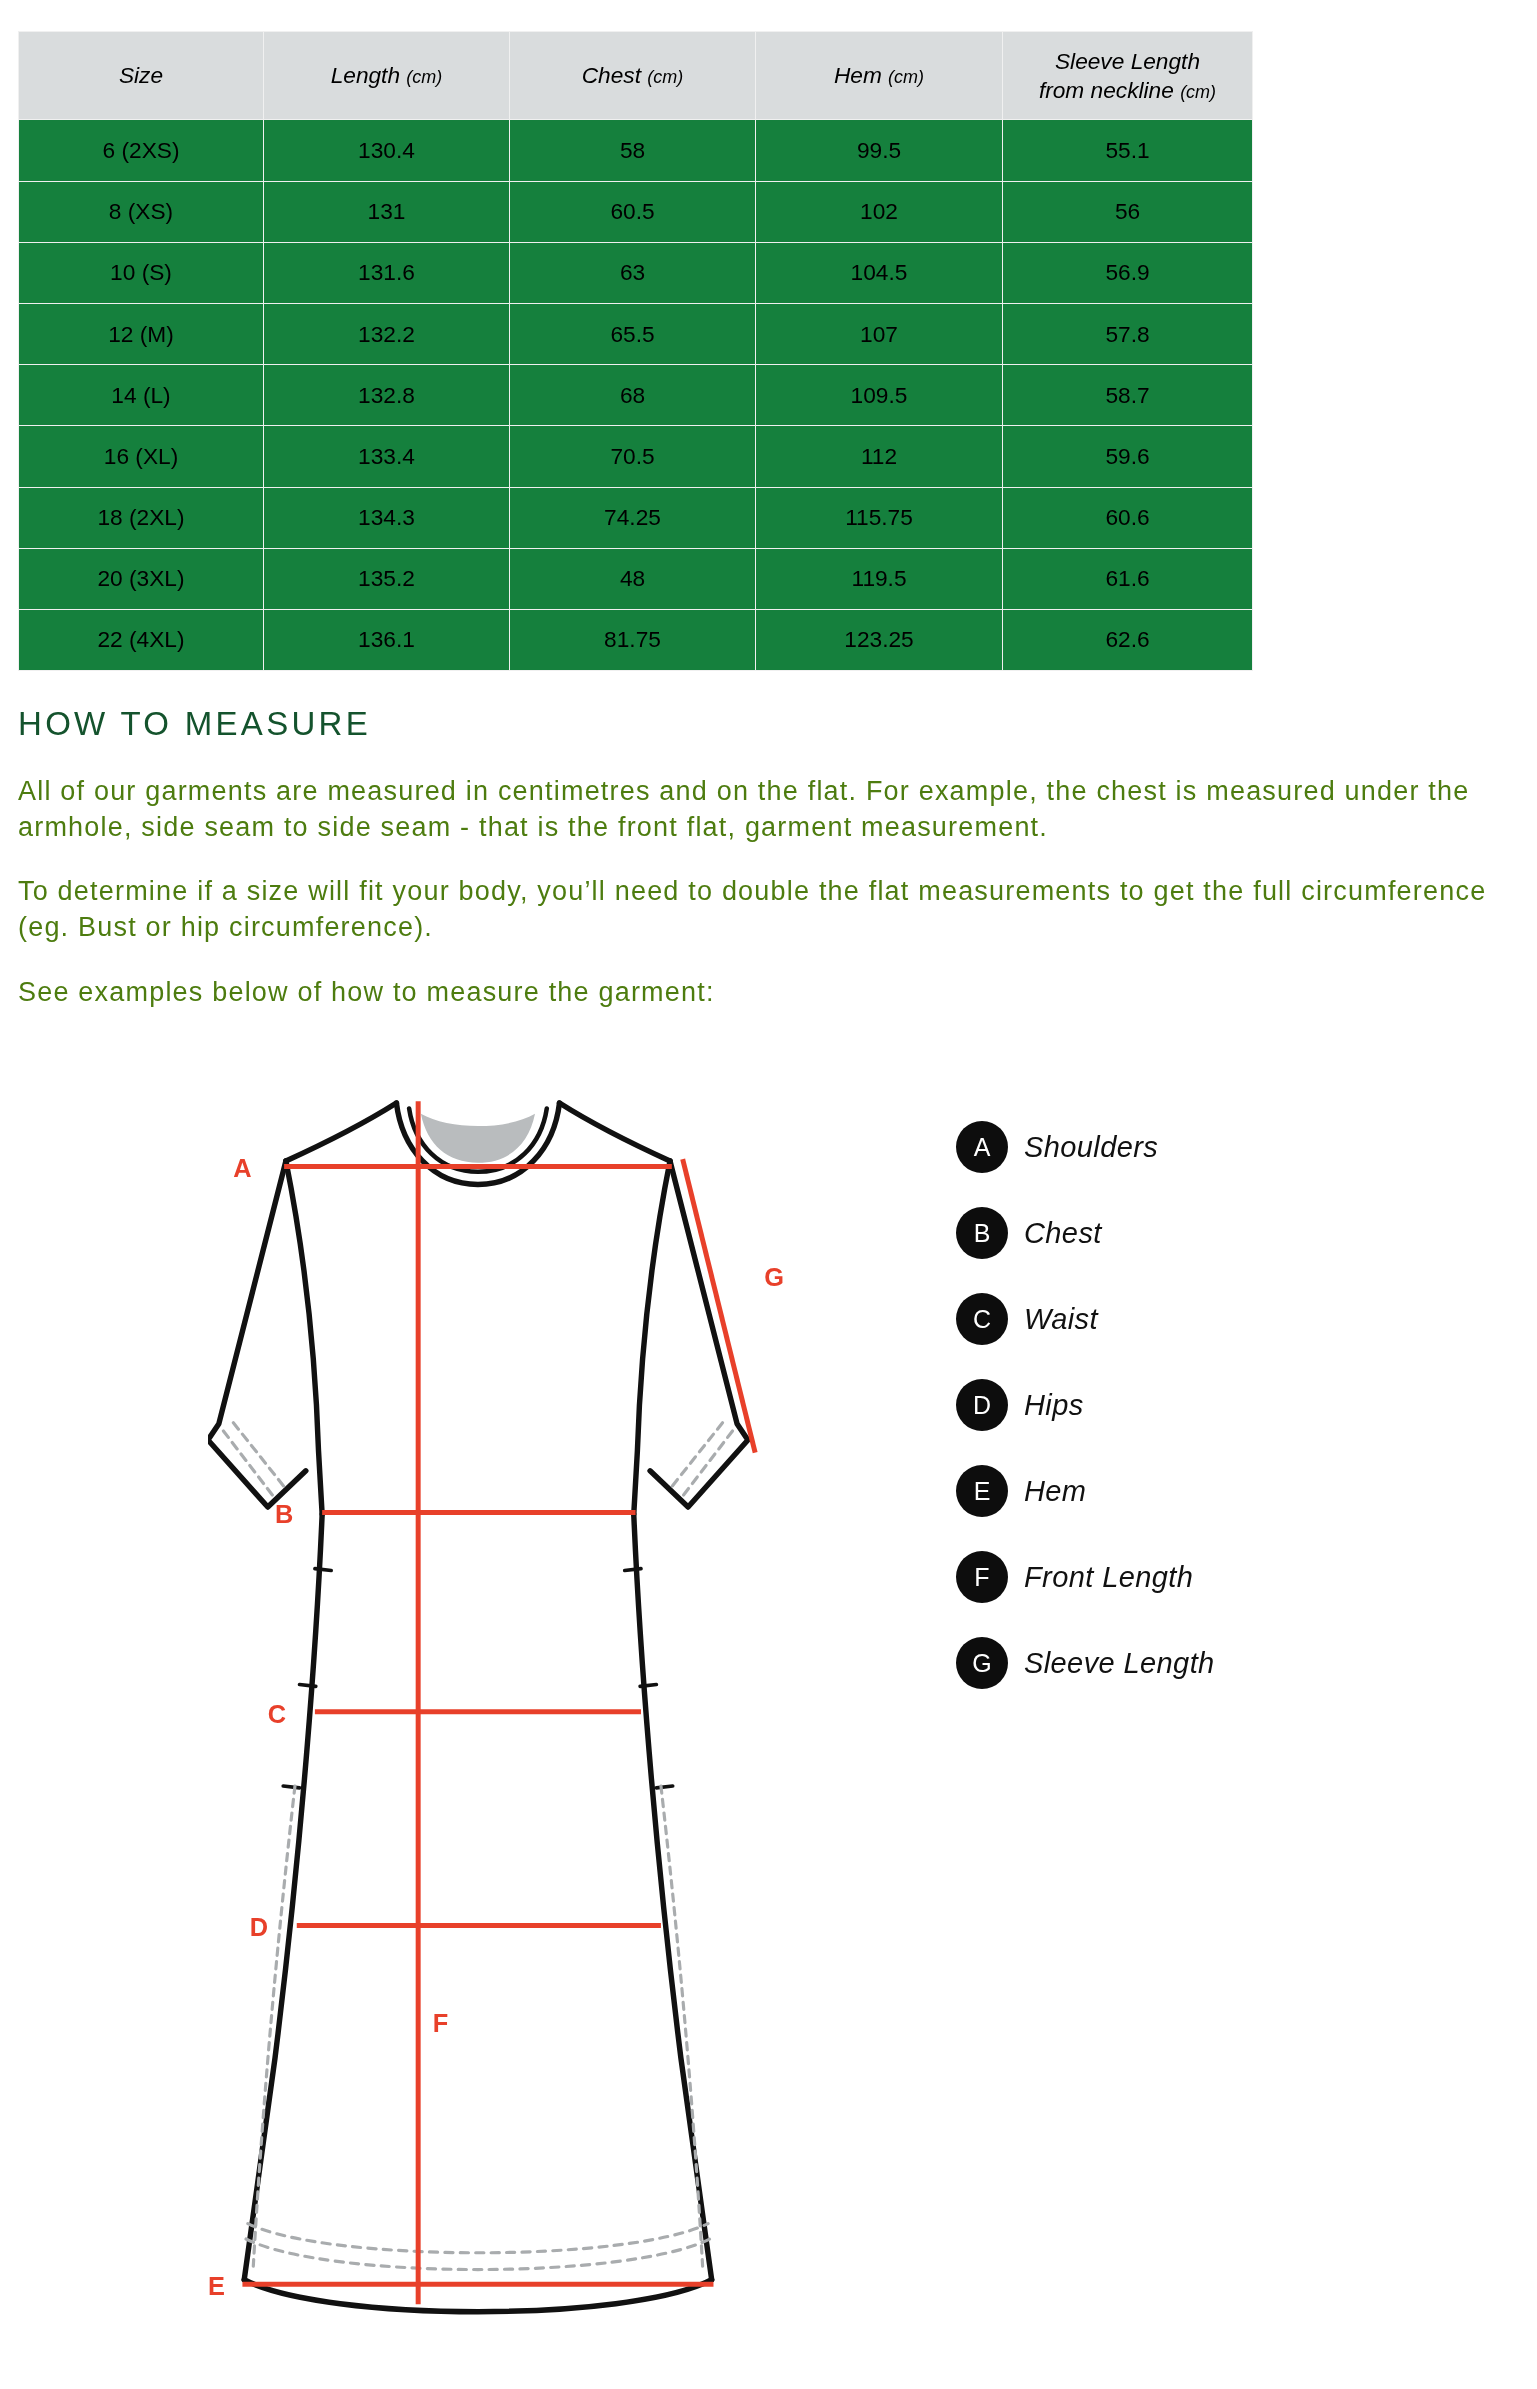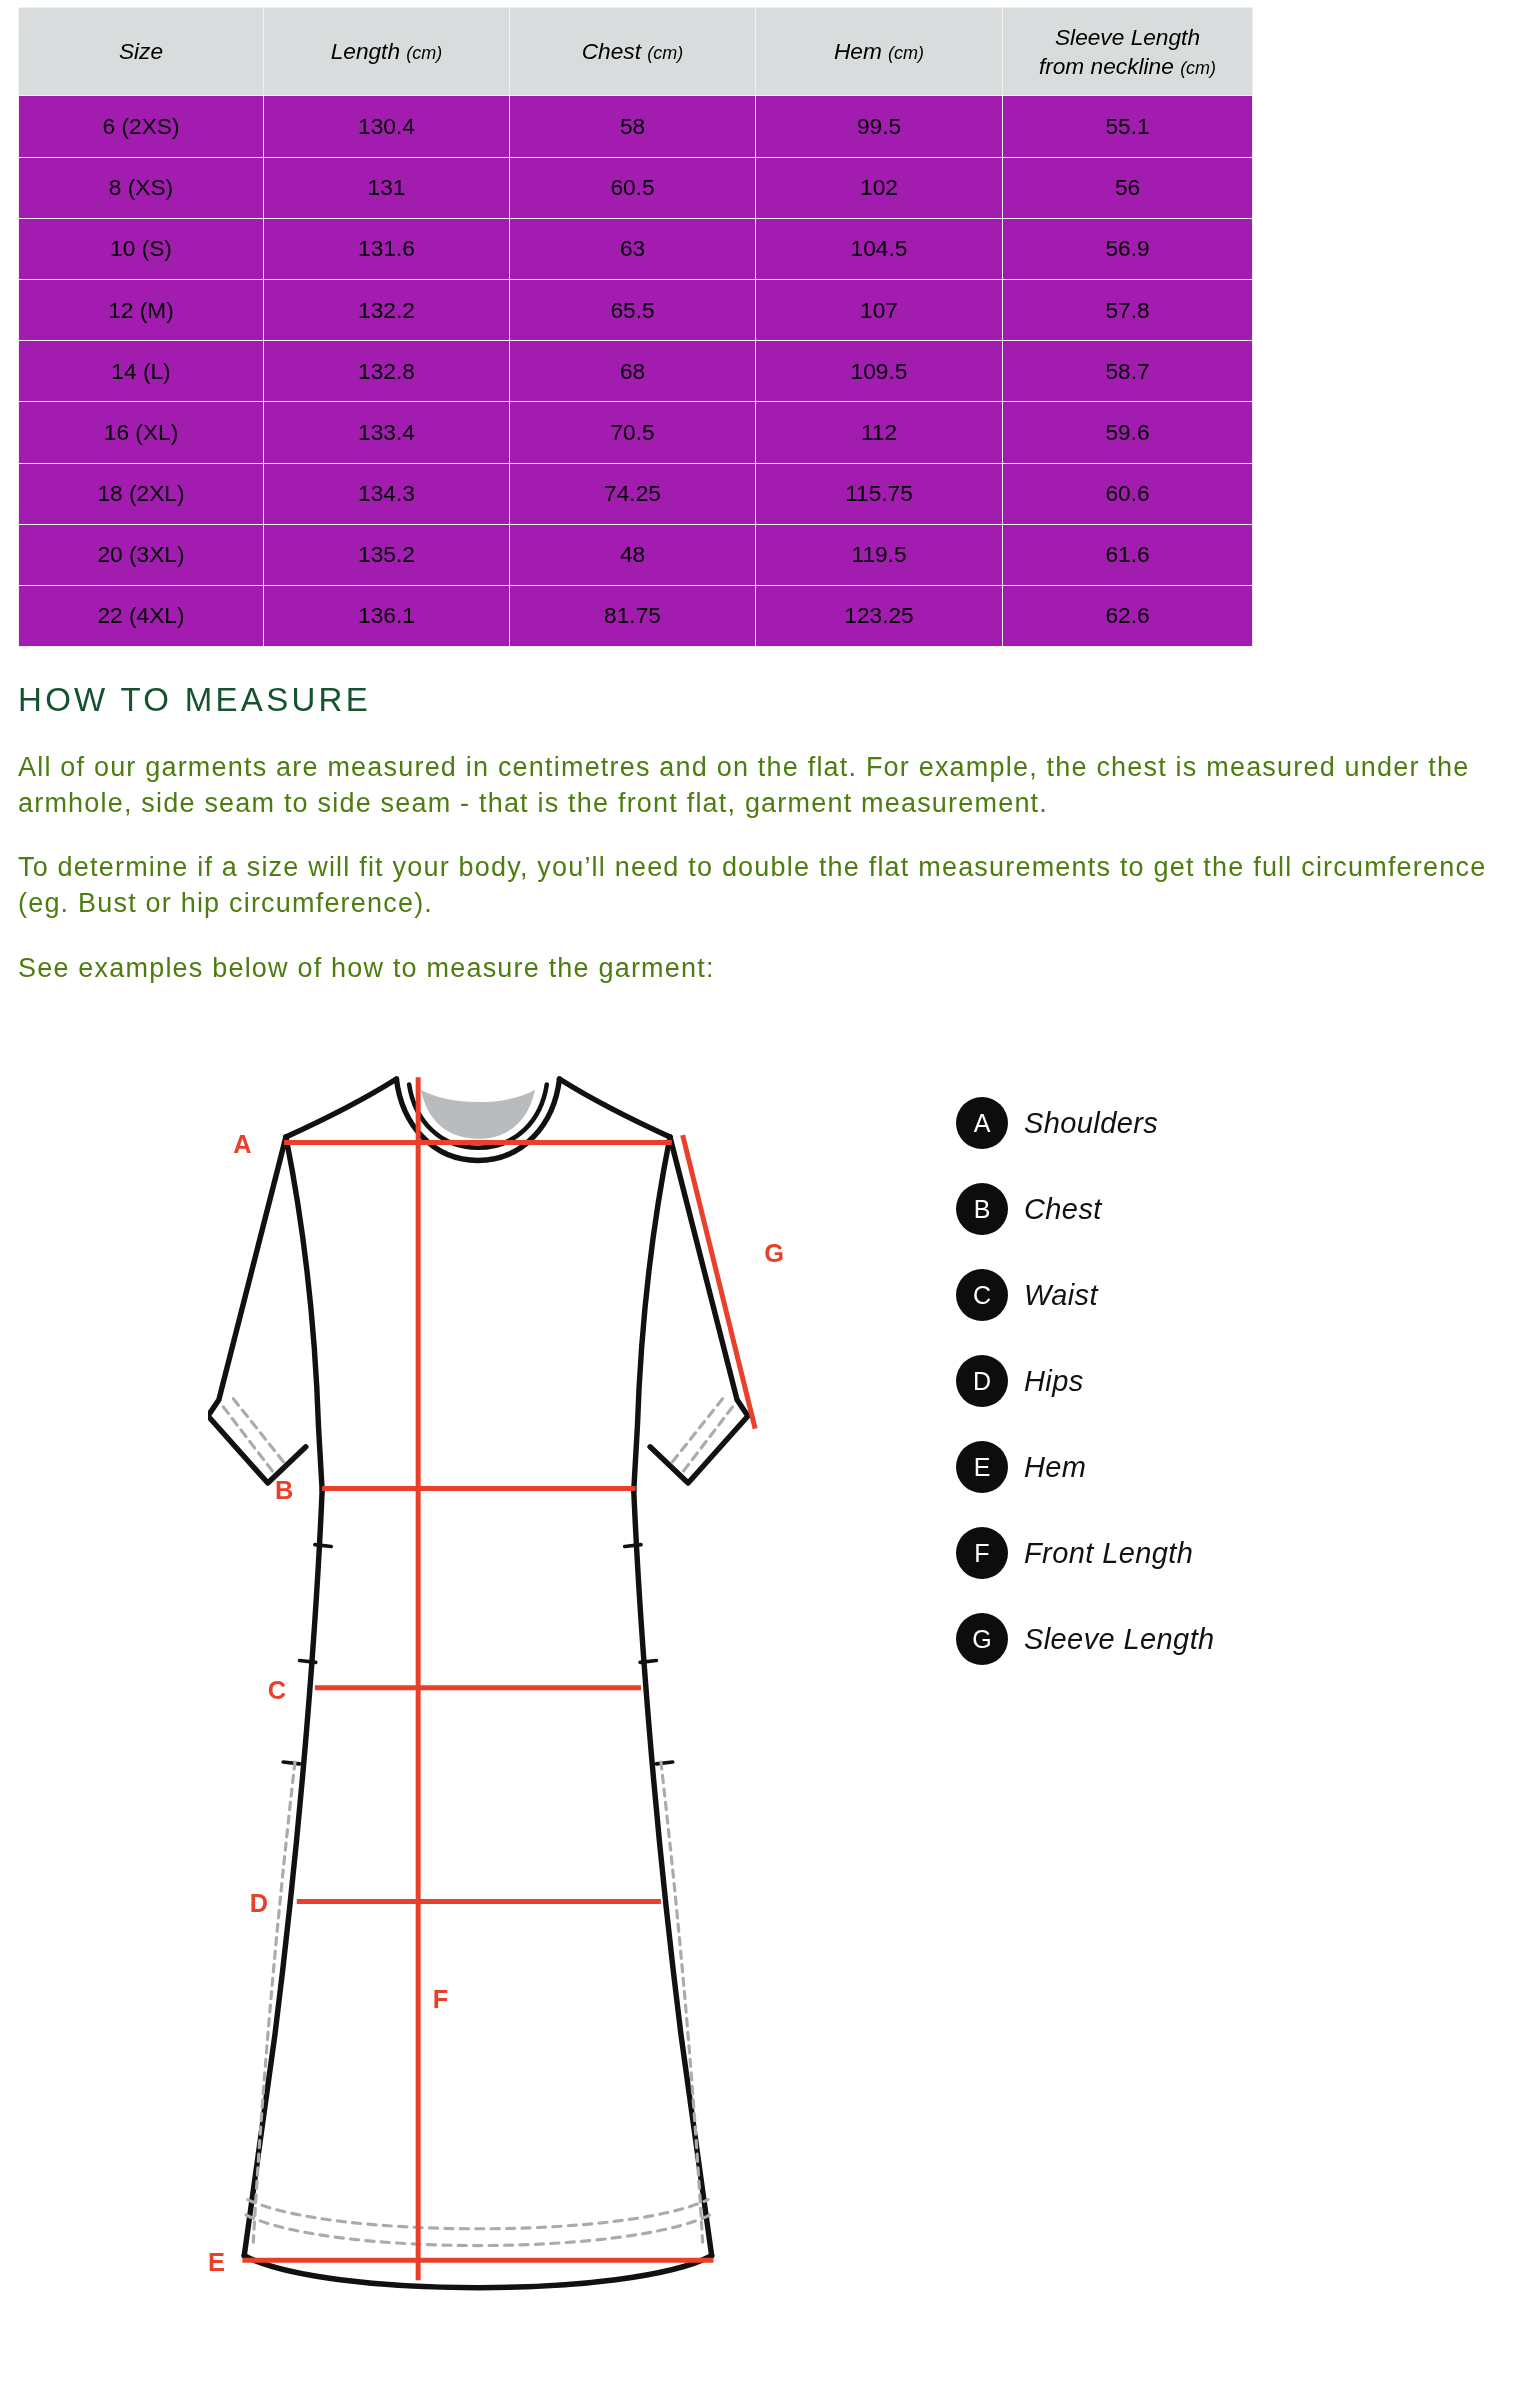--- a/index.html
+++ b/index.html
@@ -10,40 +10,41 @@
     -webkit-font-smoothing:antialiased;
   }
   .page{position:relative;width:1538px;min-height:2389px;overflow:hidden;}
 
   
   .table-wrap{padding:7.2px 0 0 18px;}
   table.size-table{
     border-collapse:collapse;
     width:1235px;
     table-layout:fixed;
+    margin-top:24px;
   }
   table.size-table th,
   table.size-table td{
     border:0.9px solid #f0f0f0;
     text-align:center;
     vertical-align:middle;
     color:#000;
   }
   table.size-table th{
     background:#d9dcdd;
     font-style:italic;
     font-weight:400;
     font-size:22.7px;
     height:80px;
     line-height:1.28;
     padding:3.6px 5.4px;
   }
   table.size-table th .unit{font-size:18px;}
   table.size-table td{
-    background:#a21caf;
+    background:#15803d;
     font-size:22.7px;
     height:53px;
     padding:3.6px 5.4px;
     white-space:nowrap;
   }
   col.c-size{width:245px;}
   col.c-len{width:246px;}
   col.c-bust{width:246px;}
   col.c-hem{width:247px;}
   col.c-slv{width:250px;}

